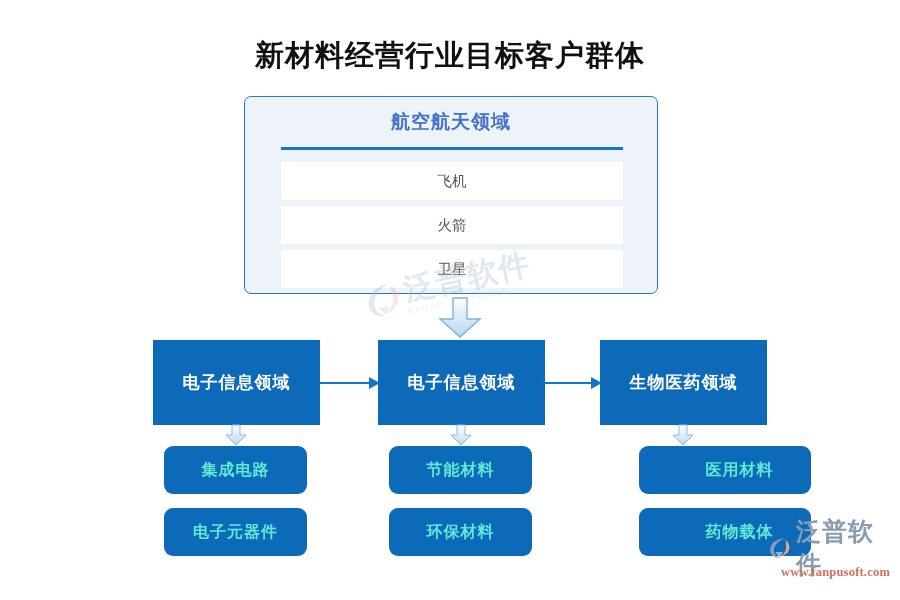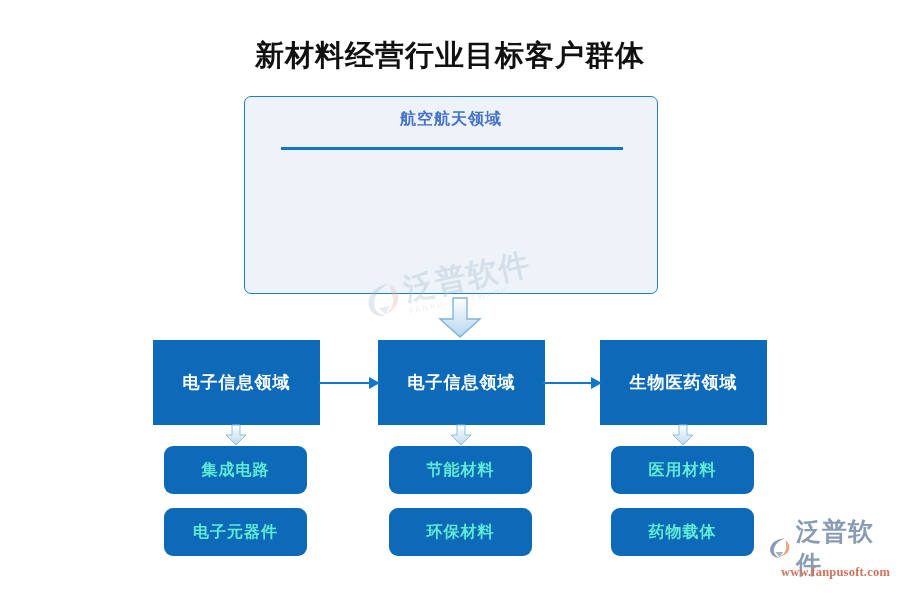--- a/index.html
+++ b/index.html
@@ -17,21 +17,21 @@
   }
 
   
   .card{
     position:absolute;left:244px;top:96px;width:414px;height:198px;
     background:#edf3f8;border:1.6px solid #1a7fd4;border-radius:7px;
     box-sizing:border-box;overflow:hidden;
   }
   .card-header{
     position:absolute;left:0;top:12px;width:100%;text-align:center;
-    font-size:16px;font-weight:bold;color:#4371cc;letter-spacing:1px;
+    font-size:19px;font-weight:bold;color:#4371cc;letter-spacing:1px;
   }
   .card-divider{
     position:absolute;left:36px;top:50px;width:342px;height:2.5px;background:#1277c8;
   }
   .card-rows{position:absolute;left:36px;top:59px;width:342px;}
   .card-row{
     height:38px;margin-top:6px;background:#ffffff;
     display:flex;align-items:center;justify-content:center;
     font-size:14.5px;color:#555555;font-weight:normal;
   }
@@ -63,21 +63,21 @@
   
   .sbox{
     position:absolute;width:143px;height:48px;background:#0d6ab8;border-radius:9px;
     display:flex;align-items:center;justify-content:center;
     color:#5eead4;font-size:16px;font-weight:bold;letter-spacing:1px;
   }
   .sbox.r1{top:446px;}
   .sbox.r2{top:508px;}
   .sbox.k1{left:164px;}
   .sbox.k2{left:389px;}
-  .sbox.k3{left:611px;}
+  .sbox.k3{left:639px;padding-left:29px;}
 
   
   .watermark{
     position:absolute;left:358px;top:236px;width:230px;height:90px;
     opacity:.30;transform:rotate(-12deg);transform-origin:50% 50%;
     pointer-events:none;display:flex;align-items:center;
   }
   .wm-text{display:flex;flex-direction:column;line-height:1;}
   .wm-main{font-size:31px;font-weight:bold;color:#9fb4c9;letter-spacing:1px;}
   .wm-sub{font-size:8px;color:#b9c6d4;letter-spacing:2px;margin-top:3px;
@@ -94,20 +94,31 @@
 </head>
 <body>
 
 <div id="stage">
 
   <div class="page-title">新材料经营行业目标客户群体</div>
 
   <div class="card">
     <div class="card-header">航空航天领域</div>
     <div class="card-divider"></div>
+    <div class="card-rows">
+      <div class="card-row">
+        <span>飞机</span>
+      </div>
+      <div class="card-row">
+        <span>火箭</span>
+      </div>
+      <div class="card-row">
+        <span>卫星</span>
+      </div>
+    </div>
   </div>
 
   <div class="watermark">
     <svg width="46" height="46" viewBox="0 0 46 46">
       <path d="M32 8 C16 8 8 17 8 26 C8 34 15 39 23 39 C14 36 12 29 14 23 C16 16 23 11 32 8 Z" fill="#9fb4c9"></path>
       <path d="M33 10 C38 14 40 20 38 26 C36 32 30 36 23 37 C31 33 34 26 33 20 C33 16 33 13 33 10 Z" fill="#e3b59a"></path>
       <path d="M17 30 L28 30 L23 38 Z" fill="#b9c6d4"></path>
     </svg>
     <div class="wm-text">
       <span class="wm-main">泛普软件</span>

